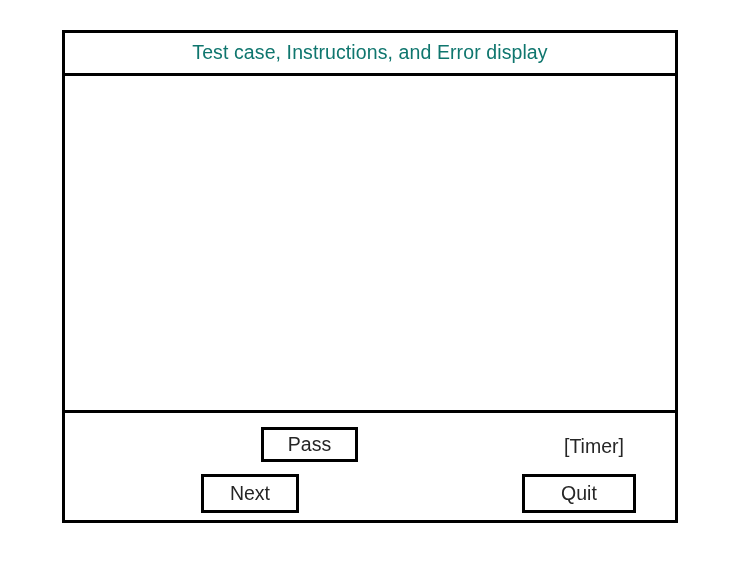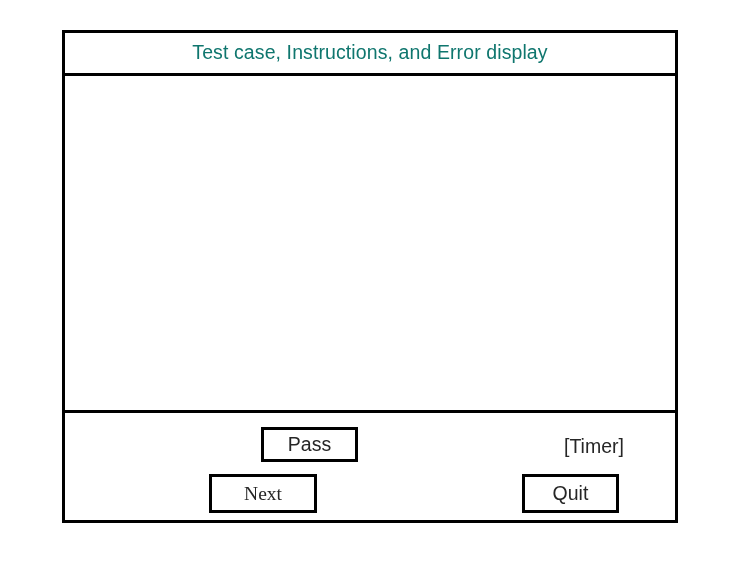--- a/index.html
+++ b/index.html
@@ -93,23 +93,23 @@
     align-items: center;
     justify-content: center;
     padding: 0;
     cursor: pointer;
     user-select: none;
   }
 
   
   .btn-pass    { left: 196px; top: 14px;  width: 97px; height: 35px; }
   .btn-fail    { left: 346px; top: 14px;  width: 97px; height: 39px; }
-  .btn-next    { left: 144px; top: 61px;  width: 108px; height: 39px; font-family: Liberation Serif, serif; }
+  .btn-next    { left: 136px; top: 61px;  width: 98px; height: 39px; }
   .btn-restart { left: 298px; top: 63px;  width: 97px; height: 39px; }
-  .btn-quit    { left: 457px; top: 61px;  width: 97px; height: 39px; }
+  .btn-quit    { left: 457px; top: 61px;  width: 114px; height: 39px; }
 
   .timer-readout {
     position: absolute;
     left: 481px;
     top: 14px;
     width: 96px;
     height: 39px;
     display: flex;
     align-items: center;
     justify-content: center;

